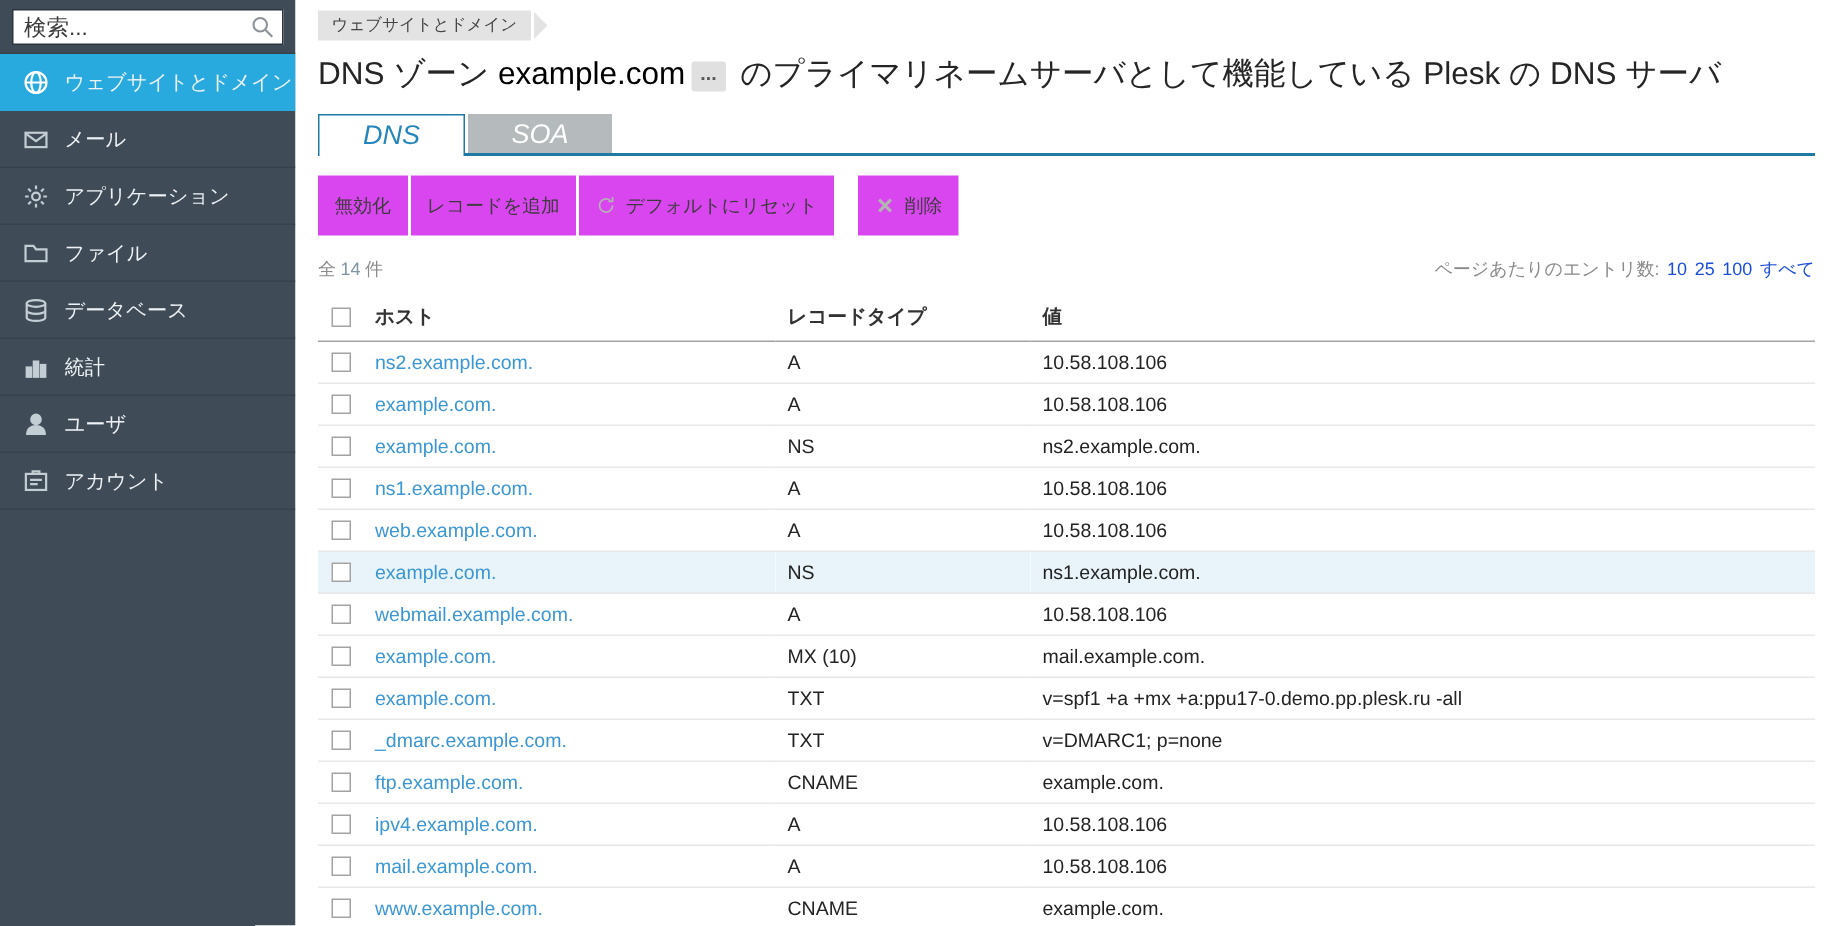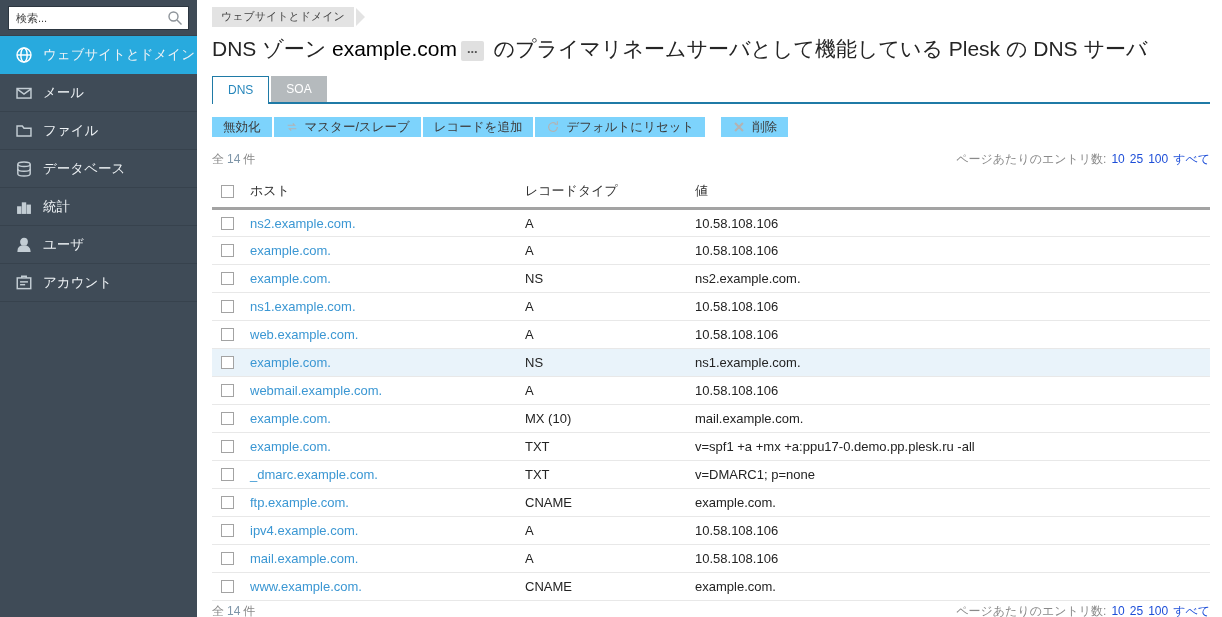--- a/index.html
+++ b/index.html
@@ -19,21 +19,21 @@
     background: #3f4b57;
     height: 617px;
   }
   .search-wrap { padding: 6px 8px 5px 8px; position: relative; }
   .search-input {
     width: 100%;
     height: 24px;
     border: 1px solid #2c3640;
     background: #fff;
     font-family: "Liberation Sans", sans-serif;
-    font-size: 11px;
+    font-size: 15px;
     color: #333;
     padding: 0 26px 0 7px;
     outline: none;
   }
   .search-input::placeholder { color: #3c3c3c; opacity: 1; }
   .search-icon {
     position: absolute; right: 14px; top: 10px;
     width: 16px; height: 16px; color: #8d9399;
   }
   .nav { border-top: 1px solid #37424d; }
@@ -72,56 +72,57 @@
   .more-btn {
     display: inline-block; background: #e0e0e0; color: #555;
     font-size: 13px; font-weight: bold; line-height: 10px;
     padding: 3px 6px 7px 6px; border-radius: 2px; border: none;
     vertical-align: 3px; margin: 0 4px; cursor: pointer;
   }
 
   
   .tabs { display: flex; align-items: flex-end; border-bottom: 2px solid #1f7aa6; margin-bottom: 13px; }
   .tab {
-    font-size: 12px; padding: 0 15px; height: 26px; line-height: 26px;
+    font-size: 18px; padding: 0 29px; height: 26px; line-height: 26px;
     cursor: pointer;
+    font-style: italic;
   }
   .tab.active {
     background: #fff; color: #2586bb;
     border: 1px solid #1f7aa6; border-bottom: none;
     height: 28px; line-height: 27px; margin-bottom: -2px;
   }
   .tab.inactive { background: #b5babd; color: #ffffff; margin-left: 2px; }
 
   
   .toolbar { display: flex; margin-bottom: 14px; }
   .tb-btn {
-    background: #7dd3fc; border: none; color: #3c3c3c;
+    background: #d946ef; border: none; color: #3c3c3c;
     font-family: "Liberation Sans", sans-serif;
-    font-size: 12.5px; height: 20px; padding: 0 11px;
+    font-size: 12.5px; height: 40px; padding: 0 11px;
     display: flex; align-items: center; margin-right: 2px; cursor: pointer;
   }
   .tb-btn .icn { width: 14px; height: 14px; margin-right: 6px; color: #b3b3b3; }
   .tb-btn.separated { margin-left: 14px; }
 
   
   .list-meta { display: flex; justify-content: space-between; align-items: center; font-size: 12px; color: #8a8a8a; }
   .list-meta.top { margin-bottom: 9px; }
   .list-meta.bottom { margin-top: 2px; }
   .count .num { color: #7e95a8; margin: 0 3px; }
   .per-page a { color: #1d4ed8; text-decoration: none; margin-left: 5px; cursor: pointer; }
 
   
   table.records { width: 100%; border-collapse: collapse; table-layout: fixed; }
   table.records col.c-check { width: 30px; }
   table.records col.c-host  { width: 275px; }
   table.records col.c-type  { width: 170px; }
   th {
-    text-align: left; font-weight: 400; font-size: 13px; color: #333;
-    padding: 5px 8px 7px 8px; border-bottom: 3px solid #a3a3a3;
+    text-align: left; font-weight: 700; font-size: 13px; color: #333;
+    padding: 5px 8px 7px 8px; border-bottom: 1px solid #a3a3a3;
   }
   td { font-size: 13px; padding: 0 8px; height: 28px; border-bottom: 1px solid #e8e8e8; color: #232323;
        white-space: nowrap; overflow: hidden; }
   td.check-cell, th.check-cell { padding-left: 9px; }
   .checkbox {
     display: inline-block; width: 13px; height: 13px;
     border: 1px solid #a3a3a3; background: #fff; vertical-align: -2px; cursor: pointer;
   }
   tr.highlighted td { background: #e9f3fa; }
   a.host-link { color: #3b97d3; text-decoration: none; cursor: pointer; }
@@ -150,20 +151,27 @@
       </div>
       <div class="nav-item">
         <span class="icn"><svg viewBox="0 0 16 16" width="100%" height="100%" fill="none" stroke="currentColor" stroke-width="1.3">
             <rect x="1.8" y="4" width="12.4" height="8.5"></rect>
             <polyline points="2,4.5 8,9 14,4.5"></polyline>
           </svg></span>
         <span>メール</span>
       </div>
       <div class="nav-item">
         <span class="icn"><svg viewBox="0 0 16 16" width="100%" height="100%" fill="none" stroke="currentColor" stroke-width="1.3">
+            <circle cx="8" cy="8" r="2.3"></circle>
+            <path d="M8 1.5v2.2M8 12.3v2.2M1.5 8h2.2M12.3 8h2.2M3.4 3.4l1.6 1.6M11 11l1.6 1.6M12.6 3.4L11 5M5 11l-1.6 1.6"></path>
+          </svg></span>
+        <span>アプリケーション</span>
+      </div>
+      <div class="nav-item">
+        <span class="icn"><svg viewBox="0 0 16 16" width="100%" height="100%" fill="none" stroke="currentColor" stroke-width="1.3">
             <path d="M1.8 4.5V12.5H14.2V5.5H8L6.5 3.5H1.8z"></path>
           </svg></span>
         <span>ファイル</span>
       </div>
       <div class="nav-item">
         <span class="icn"><svg viewBox="0 0 16 16" width="100%" height="100%" fill="none" stroke="currentColor" stroke-width="1.3">
             <ellipse cx="8" cy="3.8" rx="5.5" ry="2"></ellipse>
             <path d="M2.5 3.8v8.4c0 1.1 2.5 2 5.5 2s5.5-.9 5.5-2V3.8"></path>
             <path d="M2.5 8c0 1.1 2.5 2 5.5 2s5.5-.9 5.5-2"></path>
           </svg></span>
@@ -206,26 +214,20 @@
   <h1 class="page-title"><span>DNS ゾーン </span><a class="domain-link">example.com</a><button class="more-btn">...</button><span> のプライマリネームサーバとして機能している Plesk の DNS サーバ</span></h1>
 
   <div class="tabs">
     <div class="tab active">DNS</div>
     <div class="tab inactive">SOA</div>
   </div>
 
   <div class="toolbar">
       <button class="tb-btn">
         <span>無効化</span>
-      </button>
-      <button class="tb-btn">
-        <span class="icn"><svg viewBox="0 0 16 16" width="100%" height="100%" fill="none" stroke="currentColor" stroke-width="1.3">
-            <path d="M3 6h8l-2-2.2M13 10H5l2 2.2"></path>
-          </svg></span>
-        <span>マスター/スレーブ</span>
       </button>
       <button class="tb-btn">
         <span>レコードを追加</span>
       </button>
       <button class="tb-btn">
         <span class="icn"><svg viewBox="0 0 16 16" width="100%" height="100%" fill="none" stroke="currentColor" stroke-width="1.3">
             <path d="M13 8a5 5 0 1 1-1.8-3.8"></path>
             <polyline points="13,1.5 13,4.8 9.8,4.8"></polyline>
           </svg></span>
         <span>デフォルトにリセット</span>

